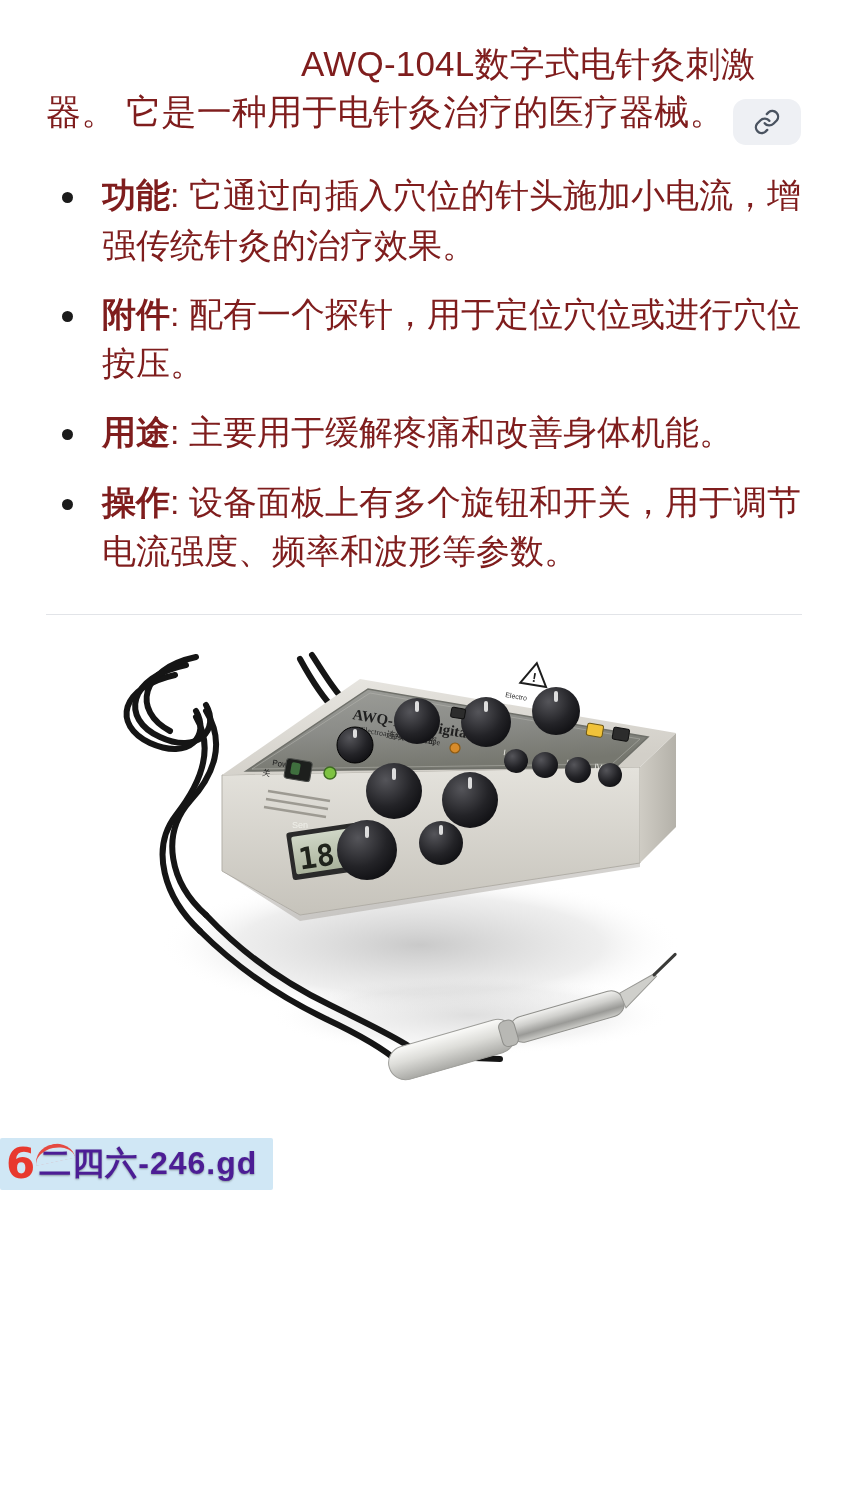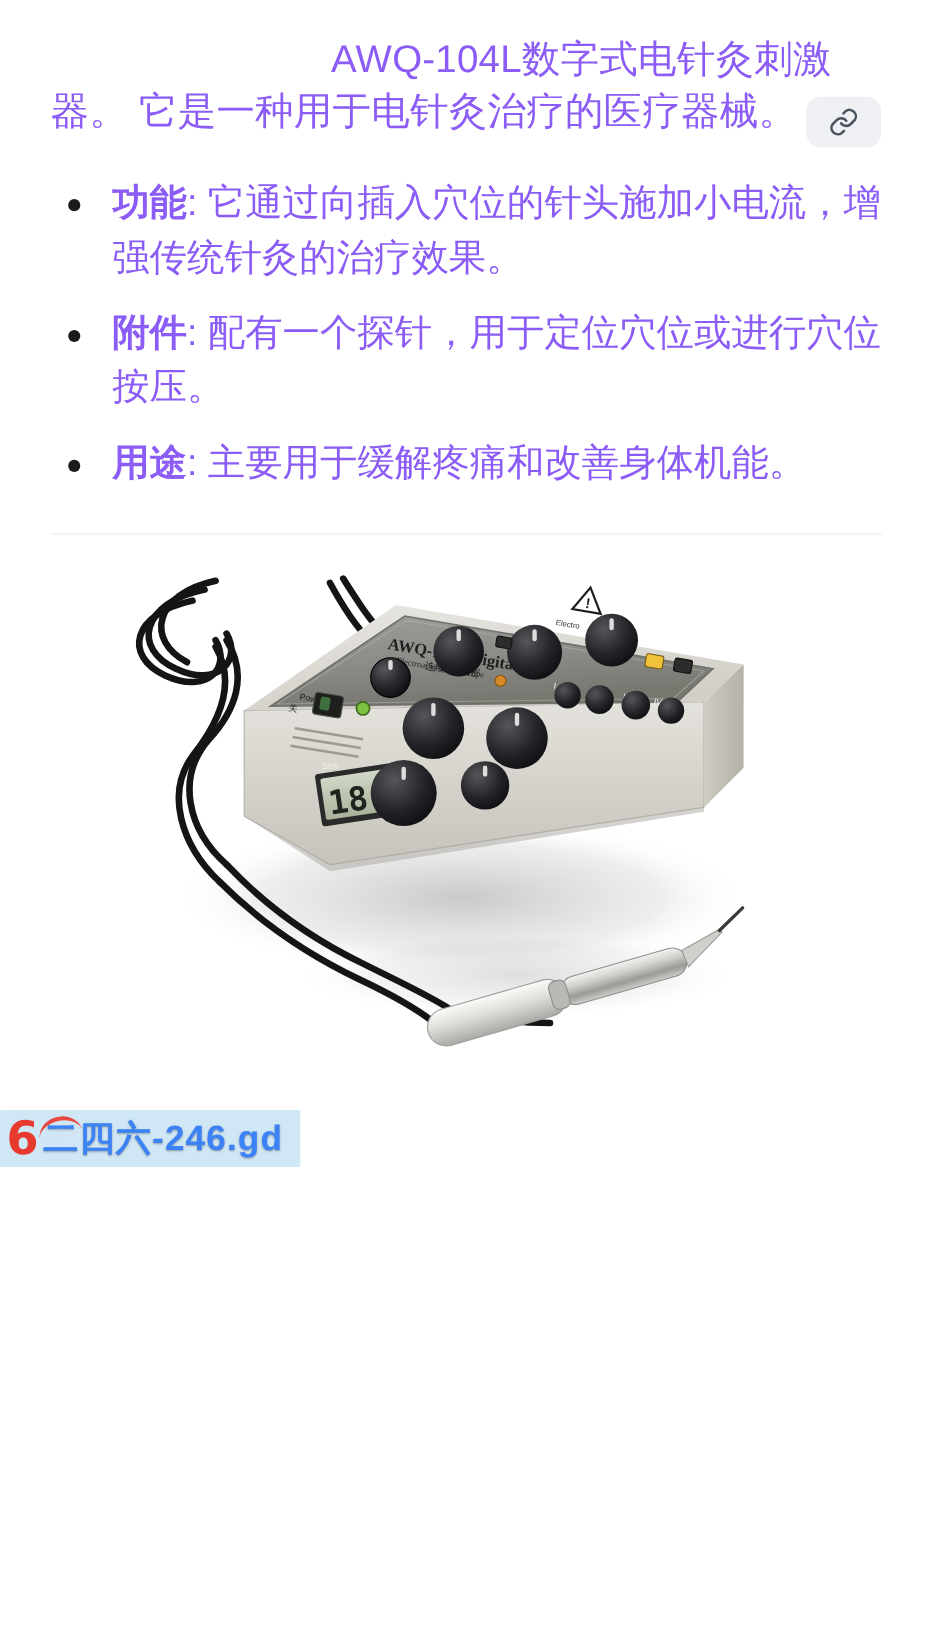--- a/index.html
+++ b/index.html
@@ -15,22 +15,22 @@
   .page {
     position: relative;
     width: 848px;
     height: 1500px;
     background: #ffffff;
     overflow: hidden;
   }
 
   
   .article {
-    padding: 30px 46px 0 46px;
-    color: #8b5cf6;
+    padding: 40px 46px 0 46px;
+    color: #7f1d1d;
   }
   .intro {
     font-size: 35px;
     line-height: 1.38;
     margin: 0;
     letter-spacing: 0.2px;
   }
   .intro .indent { display: inline-block; width: 255px; }
   .link-chip {
     display: inline-flex;
@@ -110,21 +110,21 @@
     font-size: 42px;
     font-weight: bold;
     color: #e8392e;
     line-height: 1;
     margin-right: 4px;
     font-family: "DejaVu Sans", sans-serif;
   }
   .wm-text {
     font-size: 32px;
     font-weight: bold;
-    color: #3b82f6;
+    color: #4c1d95;
     text-shadow: 0 1px 2px rgba(0,0,0,0.35);
     letter-spacing: 1px;
   }
   .wm-swish {
     position: absolute;
     left: 34px;
     top: 6px;
     width: 40px;
     height: 18px;
     border-top: 4px solid #e8392e;
@@ -149,20 +149,23 @@
 
     <ul class="bullets">
       <li>
         <span class="bold">功能</span><span>: 它通过向插入穴位的针头施加小电流，增强传统针灸的治疗效果。</span>
       </li>
       <li>
         <span class="bold">附件</span><span>: 配有一个探针，用于定位穴位或进行穴位按压。</span>
       </li>
       <li>
         <span class="bold">用途</span><span>: 主要用于缓解疼痛和改善身体机能。</span>
+      </li>
+      <li>
+        <span class="bold">操作</span><span>: 设备面板上有多个旋钮和开关，用于调节电流强度、频率和波形等参数。</span>
       </li>
     </ul>
 
 
     <div class="divider"></div>
   </div>
 
   <div class="photo-area">
     <div class="photo-inner">
 

